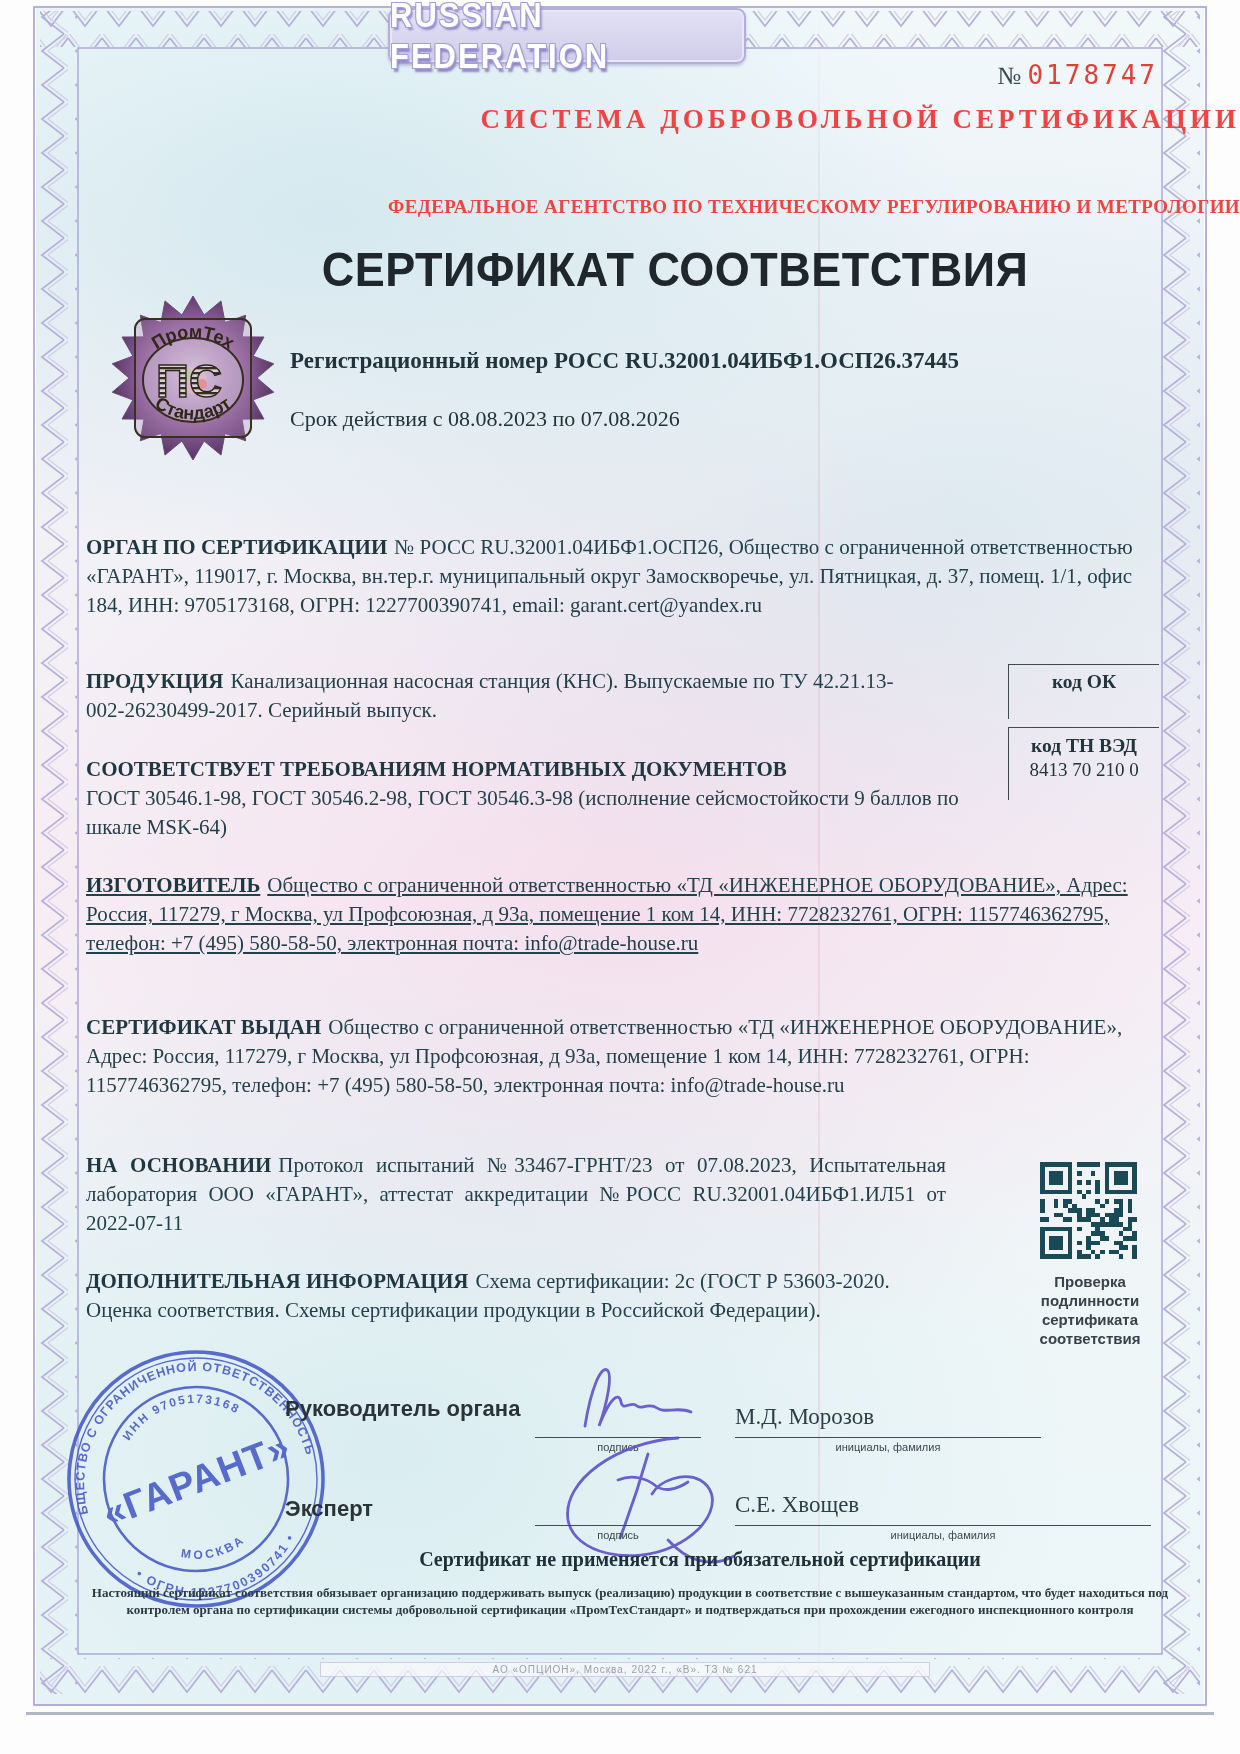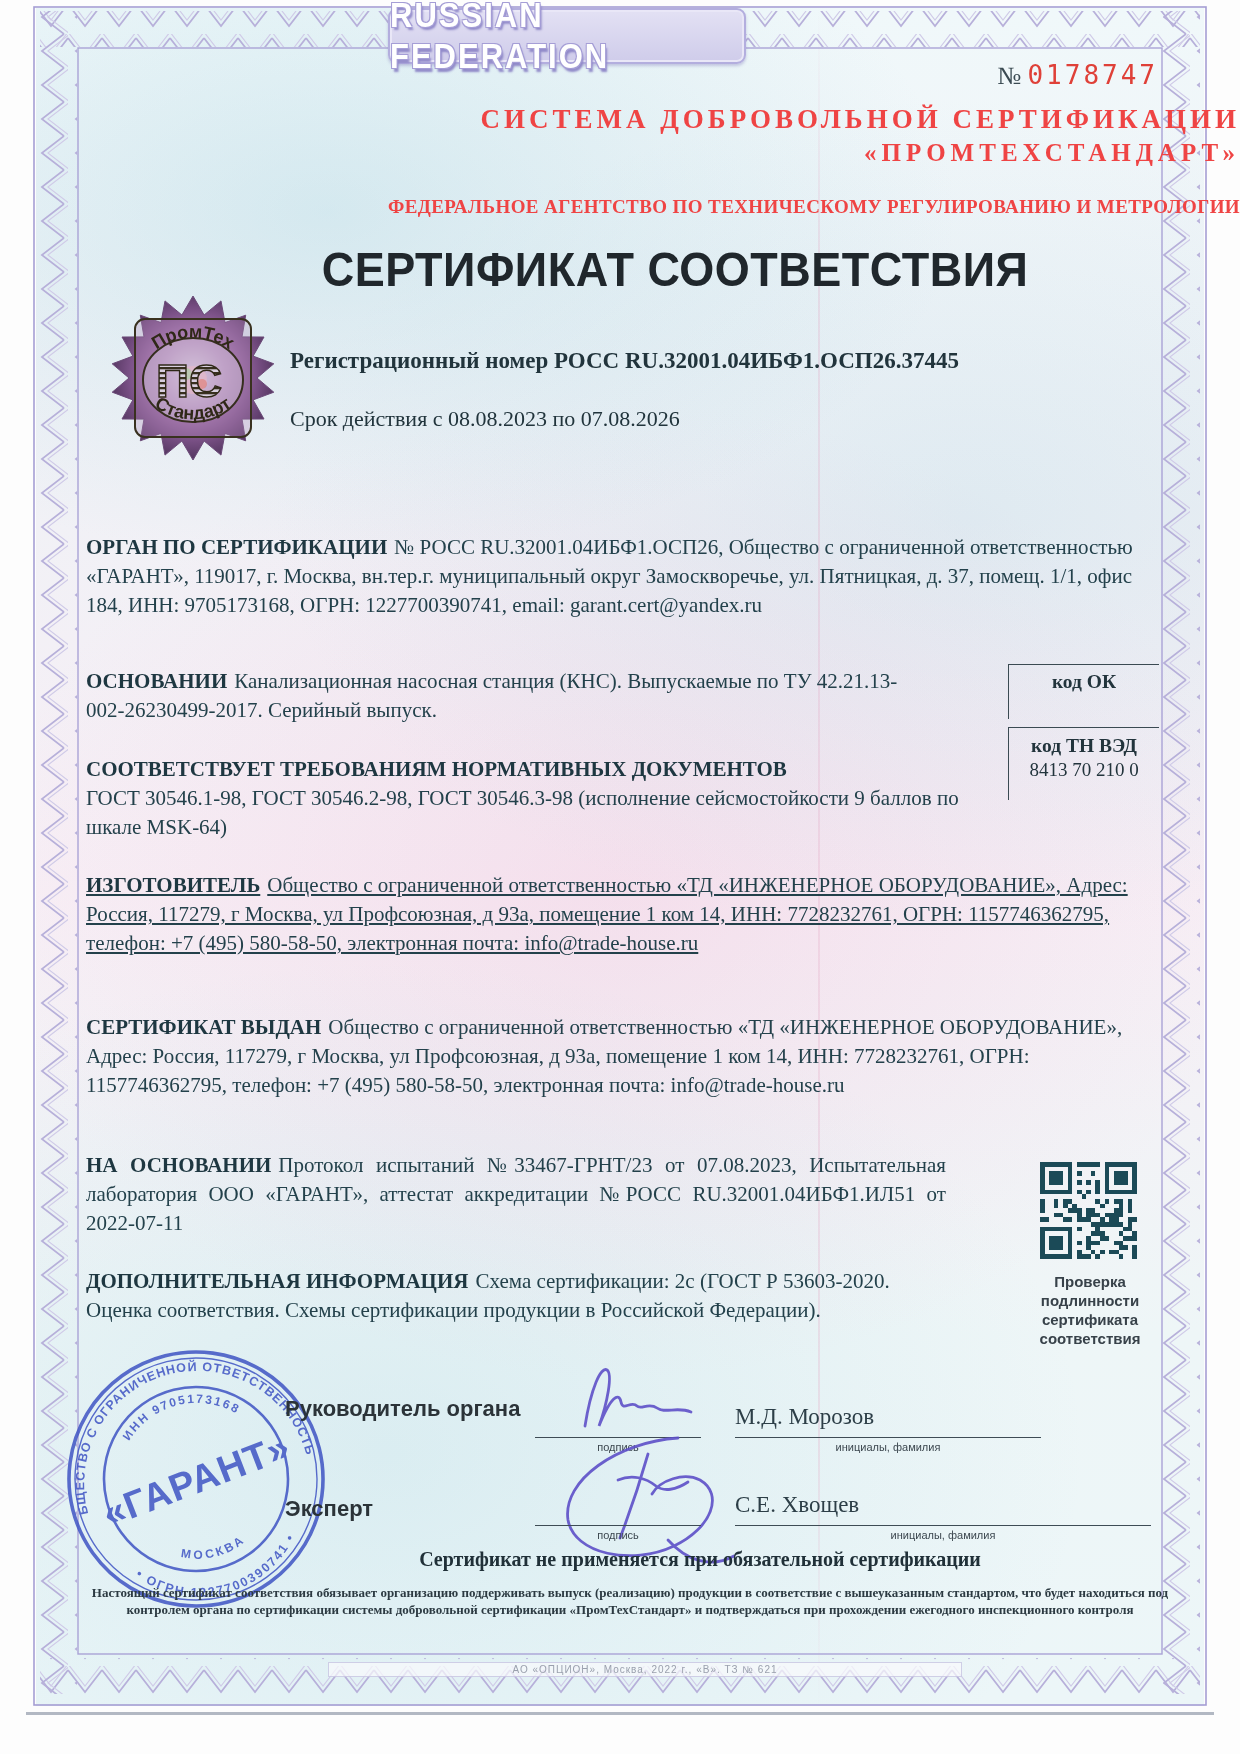--- a/index.html
+++ b/index.html
@@ -76,21 +76,21 @@
   #name-head{left:735px;top:1404px;width:306px;}
   #name-expert{left:735px;top:1492px;width:416px;}
   #sig-head-img{position:absolute;left:565px;top:1360px;}
   #sig-exp-img{position:absolute;left:528px;top:1428px;}
   
   #note{position:absolute;left:260px;top:1548px;width:880px;text-align:center;font-size:20px;font-weight:700;color:#203038;}
   #fine-print{position:absolute;left:75px;top:1584px;width:1110px;text-align:center;
               font-size:13px;font-weight:700;line-height:17px;color:#2c3a42;}
   #printer-line{position:absolute;left:320px;top:1662px;width:600px;text-align:center;z-index:4;
               font-family:"Liberation Sans",sans-serif;font-size:10px;letter-spacing:1px;color:#9aa0ad;
-              background:rgba(250,250,252,.7);border:1px solid rgba(170,165,210,.5);padding:1px 16px;margin-left:8px;}
+              background:rgba(250,250,252,.7);border:1px solid rgba(170,165,210,.5);padding:1px 4px;}
 </style>
 </head>
 <body>
 
 <div id="page">
 
   <div id="bg"></div>
   <div id="fold"></div>
 
   <svg id="frame" width="1240" height="1754">
@@ -116,21 +116,20 @@
   <div id="banner">
     <span>RUSSIAN FEDERATION</span>
   </div>
 
   <div id="cert-number">
     <span class="num-label">№</span>
     <span class="num-val">0178747</span>
   </div>
 
   <div id="h-sys1" class="hdr">СИСТЕМА ДОБРОВОЛЬНОЙ СЕРТИФИКАЦИИ</div>
-  <div id="h-sys2" class="hdr">«ПРОМТЕХСТАНДАРТ»</div>
   <div id="h-agency" class="hdr">ФЕДЕРАЛЬНОЕ АГЕНТСТВО ПО ТЕХНИЧЕСКОМУ РЕГУЛИРОВАНИЮ И МЕТРОЛОГИИ</div>
   <div id="title">СЕРТИФИКАТ СООТВЕТСТВИЯ</div>
 
   <svg id="logo" width="162" height="168" viewBox="0 0 162 168">
     <defs>
       <radialGradient id="holo" cx="50%" cy="48%">
         <stop offset="0%" stop-color="#e8dbec"></stop>
         <stop offset="40%" stop-color="#b07fb8"></stop>
         <stop offset="78%" stop-color="#7c5288"></stop>
         <stop offset="100%" stop-color="#5a3a66"></stop>
@@ -160,21 +159,21 @@
   </svg>
 
   <div id="reg-line">Регистрационный номер РОСС RU.32001.04ИБФ1.ОСП26.37445</div>
   <div id="validity-line">Срок действия с 08.08.2023 по 07.08.2026</div>
 
   <p class="p" style="top:512px;width:1070px;">
     <b>ОРГАН ПО СЕРТИФИКАЦИИ</b><span>№ РОСС RU.32001.04ИБФ1.ОСП26, Общество с ограниченной ответственностью «ГАРАНТ», 119017, г. Москва, вн.тер.г. муниципальный округ Замоскворечье, ул. Пятницкая, д. 37, помещ. 1/1, офис 184, ИНН: 9705173168, ОГРН: 1227700390741, email: garant.cert@yandex.ru</span>
   </p>
 
   <p class="p" style="top:646px;width:828px;">
-    <b>ОСНОВАНИИ</b><span>Канализационная насосная станция (КНС). Выпускаемые по ТУ 42.21.13-002-26230499-2017. Серийный выпуск.</span>
+    <b>ПРОДУКЦИЯ</b><span>Канализационная насосная станция (КНС). Выпускаемые по ТУ 42.21.13-002-26230499-2017. Серийный выпуск.</span>
   </p>
   <div id="box-ok" class="codebox">
     <b>код ОК</b>
   </div>
 
   <p class="p" style="top:734px;width:900px;">
     <b class="blocklabel">СООТВЕТСТВУЕТ ТРЕБОВАНИЯМ НОРМАТИВНЫХ ДОКУМЕНТОВ</b><span>ГОСТ 30546.1-98, ГОСТ 30546.2-98, ГОСТ 30546.3-98 (исполнение сейсмостойкости 9 баллов по шкале MSK-64)</span>
   </p>
   <div id="box-tnved" class="codebox">
     <b>код ТН ВЭД</b><br>

